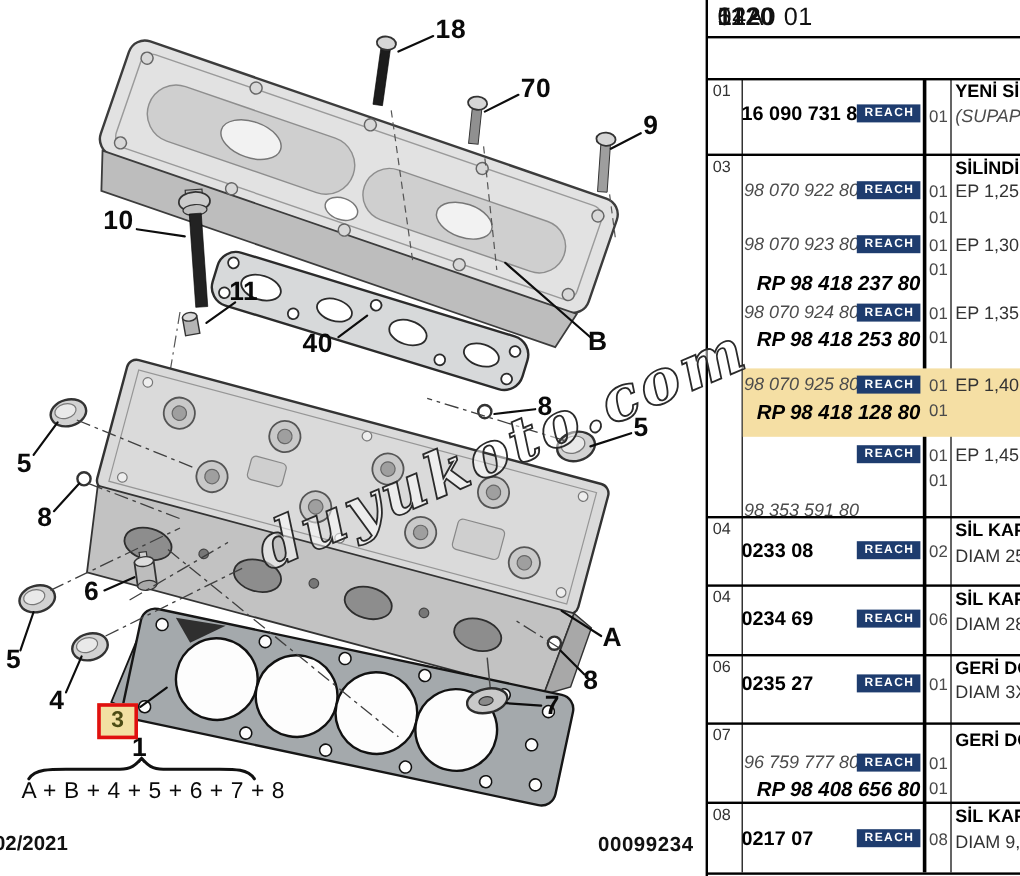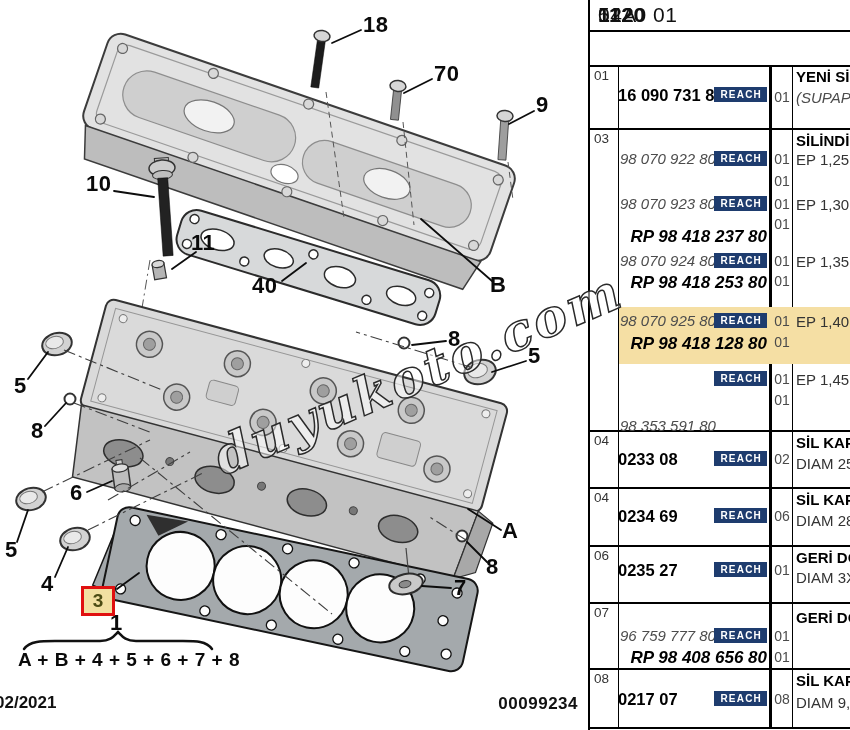--- a/index.html
+++ b/index.html
@@ -6,21 +6,21 @@
   .page{position:relative;width:850px;height:730px;background:#fff;overflow:hidden;
         font-family:"Liberation Sans",sans-serif;color:#111;}
   
   .diagram{position:absolute;left:0;top:0;width:588px;height:730px;}
   .diagram svg{position:absolute;left:0;top:0;}
   .callout{position:absolute;font-weight:bold;font-size:22px;color:#0a0a0a;line-height:1;
            letter-spacing:0.5px;white-space:nowrap;}
   .box3{position:absolute;left:81px;top:586px;width:34px;height:30px;
         display:flex;align-items:center;justify-content:center;
         font-weight:bold;font-size:19px;color:#4c4c14;box-sizing:border-box;}
-  .formula{position:absolute;left:18px;top:649px;font-weight:bold;font-size:19px;
+  .formula{position:absolute;left:18px;top:649px;font-weight:normal;font-size:19px;
            letter-spacing:0.5px;white-space:nowrap;color:#0a0a0a;}
   .date{position:absolute;left:-5px;top:693px;font-weight:bold;font-size:17px;}
   .fig{position:absolute;left:462px;top:694px;width:116px;text-align:right;
        font-weight:bold;font-size:17px;letter-spacing:0.5px;}
   .wm{position:absolute;left:205px;top:262px;pointer-events:none;z-index:50;}
   
   .ptable{position:absolute;left:588px;top:0;width:262px;height:730px;background:#fff;
           border-left:2px solid #000;box-sizing:content-box;}
   .ptable *{position:absolute;box-sizing:border-box;}
   .thdr{left:8px;top:3px;font-size:21px;white-space:nowrap;letter-spacing:0.5px;}

